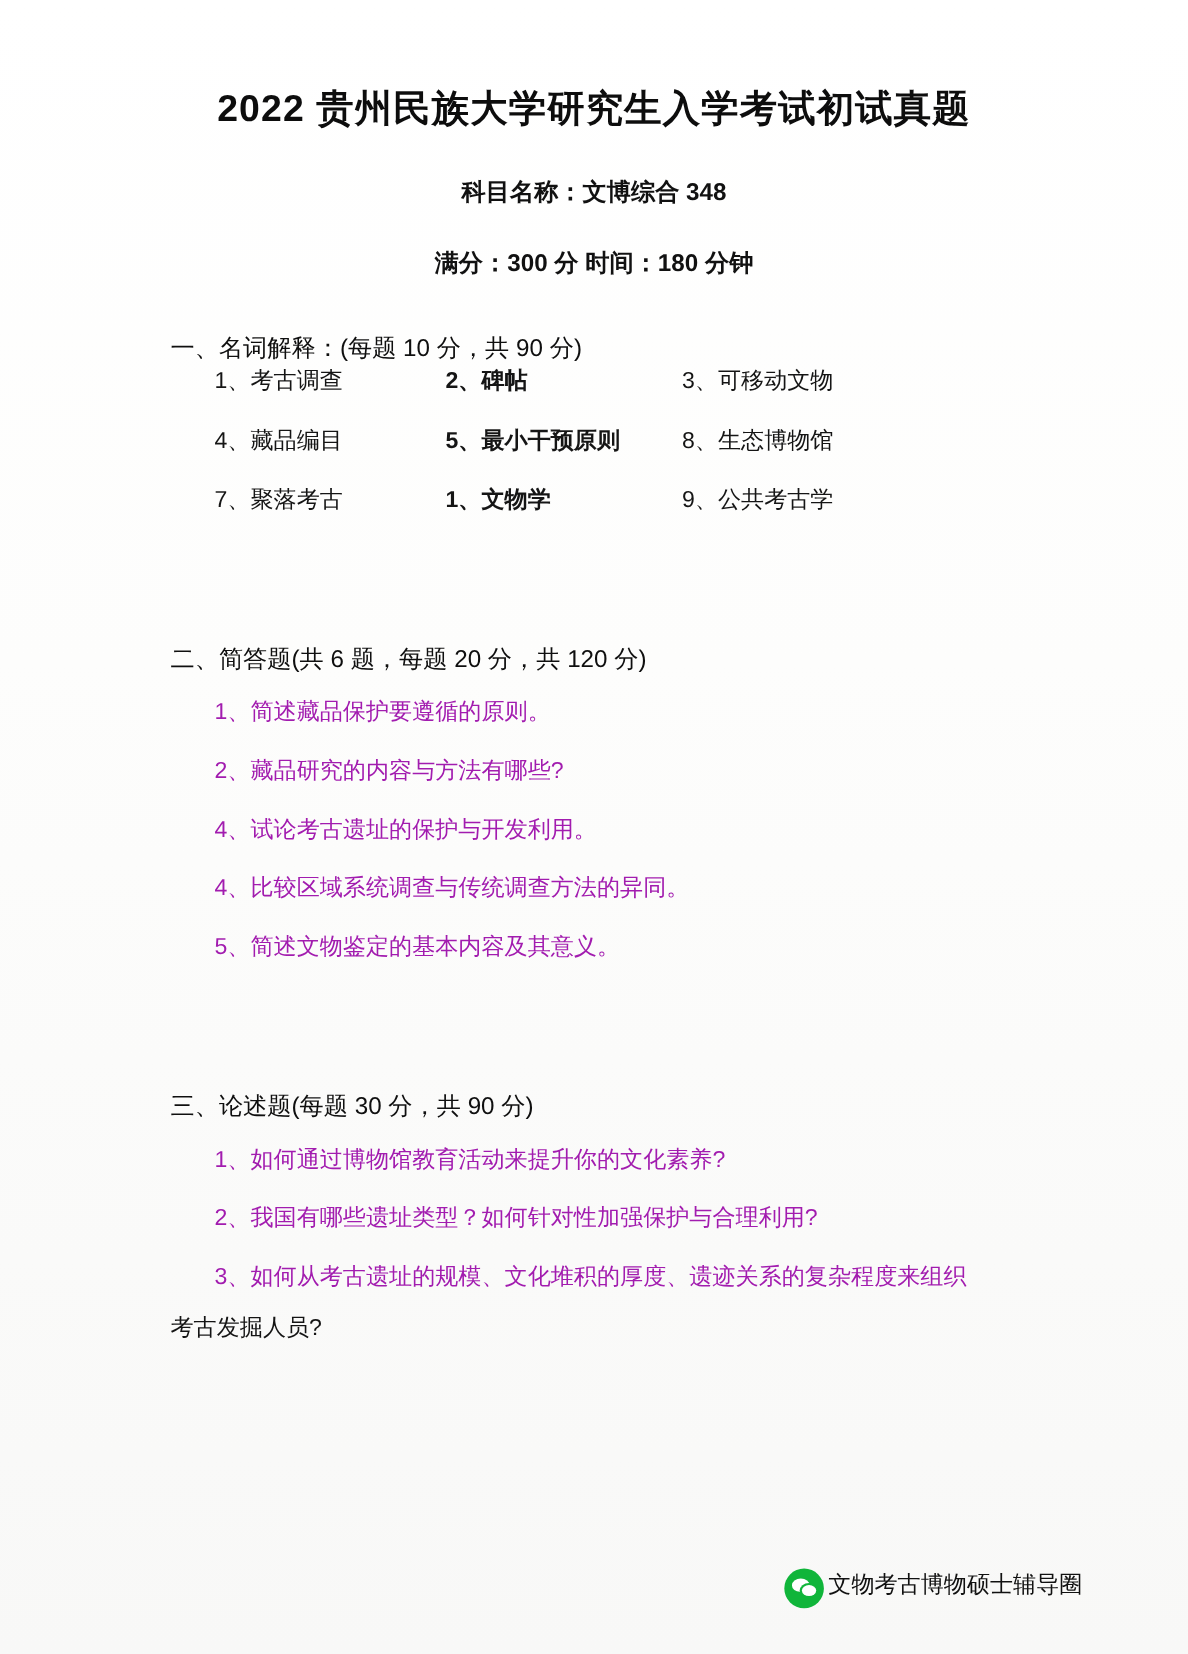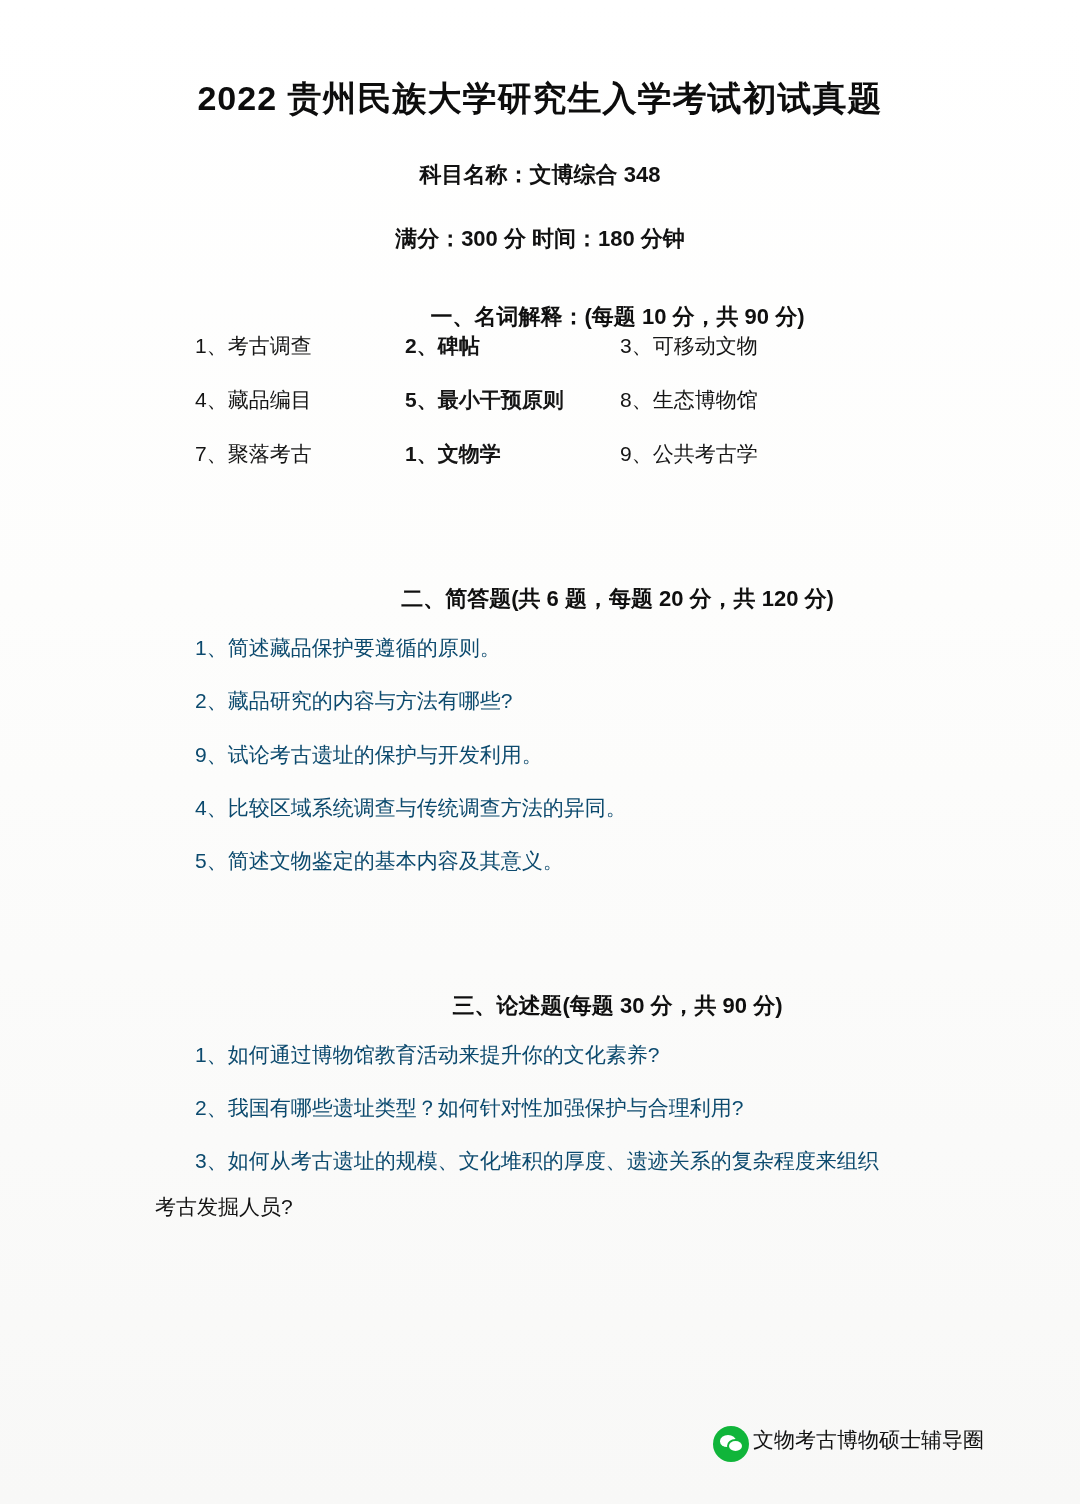--- a/index.html
+++ b/index.html
@@ -54,25 +54,24 @@
   .score-line {
     text-align: center;
     font-size: 22px;
     font-weight: bold;
     margin-top: 34px;
     color: #111;
   }
 
   .section-head {
     font-size: 22px;
-    font-weight: bold;
+    font-weight: normal;
     margin-top: 48px;
     margin-left: 155px;
     color: #0f0f0f;
-    text-align: center;
   }
 
   .terms-grid {
     margin-left: 195px;
     width: 760px;
   }
   .terms-row {
     display: flex;
     margin-bottom: 26px;
   }
@@ -84,21 +83,21 @@
   .term-col-1 { width: 210px; }
   .term-col-2 { width: 215px; font-weight: bold; }
   .term-col-3 { width: 260px; }
 
   .q-list {
     margin-top: 20px;
     margin-left: 195px;
   }
   .q-item {
     font-size: 21px;
-    color: #0c4a6e;
+    color: #a21caf;
     margin-bottom: 25px;
     line-height: 1.35;
   }
   .q-item.wrap {
     max-width: 760px;
   }
   .q-cont {
     font-size: 21px;
     color: #141414;
     margin-left: 155px;
@@ -186,21 +185,21 @@
       </div>
     </div>
 
     <div class="gap-lg"></div>
 
     <div class="section-head">二、简答题(共 6 题，每题 20 分，共 120 分)</div>
 
     <div class="q-list">
       <div class="q-item">1、简述藏品保护要遵循的原则。</div>
       <div class="q-item">2、藏品研究的内容与方法有哪些?</div>
-      <div class="q-item">9、试论考古遗址的保护与开发利用。</div>
+      <div class="q-item">4、试论考古遗址的保护与开发利用。</div>
       <div class="q-item">4、比较区域系统调查与传统调查方法的异同。</div>
       <div class="q-item">5、简述文物鉴定的基本内容及其意义。</div>
     </div>
 
     <div class="gap-lg"></div>
 
     <div class="section-head">三、论述题(每题 30 分，共 90 分)</div>
 
     <div class="q-list">
       <div class="q-item">1、如何通过博物馆教育活动来提升你的文化素养?</div>

